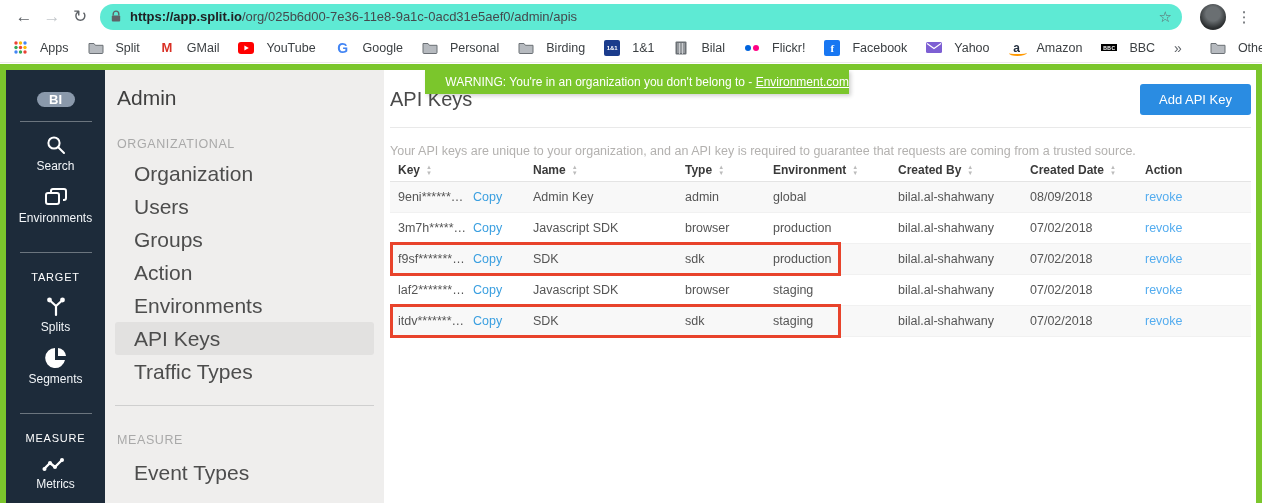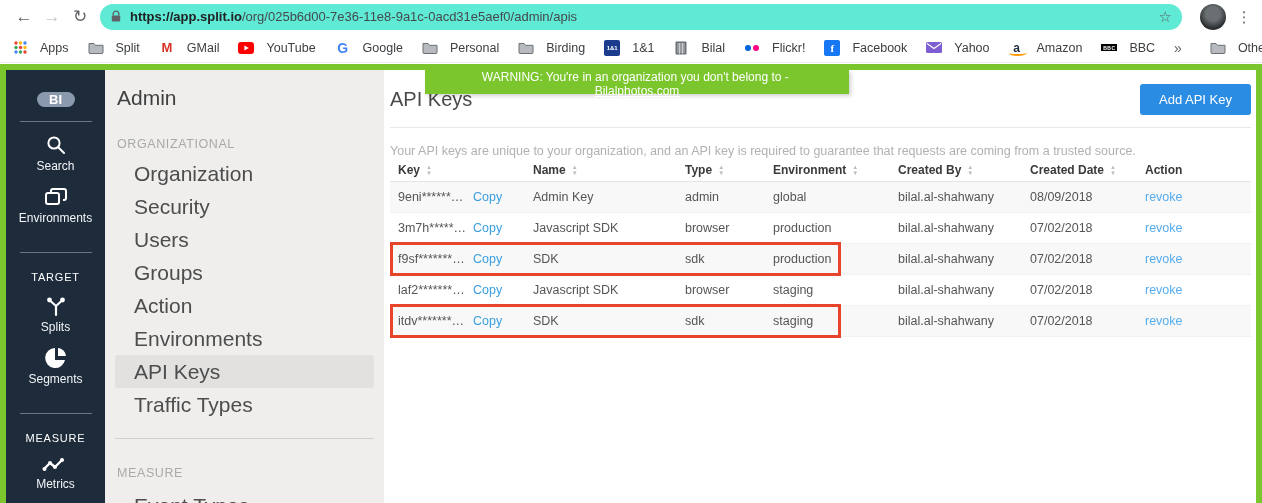--- a/index.html
+++ b/index.html
@@ -67,22 +67,22 @@
   .adminnav h1 { font-size:21px; font-weight:normal; color:#3f3f3f; margin:16px 0 0 2px; }
   .nav-section { font-size:12.5px; color:#a9a9a9; letter-spacing:.6px; margin:27px 0 6px 2px; }
   .nav-item { font-size:21px; color:#4d4d4d; line-height:33px; padding-left:19px;
     border-radius:3px; cursor:pointer; white-space:nowrap; }
   .nav-item.sel { background:#e2e1e0; }
   .adminnav hr { border:none; border-top:1px solid #cfcfcf; margin:17px 0 0; }
 
   
   .main { flex:1; background:#fff; position:relative; padding:0 5px 0 6px; overflow:hidden; }
   .banner { position:absolute; left:41px; top:0; width:424px; height:24px; background:#7bc62c;
-    color:#fff; font-size:12px; display:flex; align-items:center; justify-content:flex-start;
-    box-shadow:2px 2px 4px rgba(0,0,0,.18); z-index:5; white-space:pre;flex-direction:column; }
+    color:#fff; font-size:12px; display:flex; align-items:center; justify-content:flex-end;
+    box-shadow:2px 2px 4px rgba(0,0,0,.18); z-index:5; white-space:pre; }
   .banner a { color:#fff; text-decoration:underline; cursor:pointer; }
 
   .page-head { display:flex; justify-content:space-between; align-items:center;
     padding:14px 0 12px; border-bottom:1px solid #e9e9e9; }
   .page-head h2 { font-size:20px; font-weight:normal; color:#4a4a4a; }
   .btn-primary { background:#2a8ce2; color:#fff; border:none; font-size:13px;
     padding:8px 19px; border-radius:3px; cursor:pointer; font-family:inherit; }
 
   .desc { margin-top:16px; font-size:12.5px; color:#b3b1af; }
 
@@ -290,34 +290,33 @@
           <circle cx="20" cy="4" r="2" fill="#fff"></circle>
         </svg>
       <span>Metrics</span>
     </div>
   </div>
 
   <div class="adminnav">
     <h1>Admin</h1>
     <div class="nav-section">ORGANIZATIONAL</div>
     <div class="nav-item">Organization</div>
-    <div class="nav-item">Security</div>
     <div class="nav-item">Users</div>
     <div class="nav-item">Groups</div>
     <div class="nav-item">Action</div>
     <div class="nav-item">Environments</div>
     <div class="nav-item sel">API Keys</div>
     <div class="nav-item">Traffic Types</div>
     <hr>
     <div class="nav-section">MEASURE</div>
     <div class="nav-item" style="margin-top:9px;">Event Types</div>
   </div>
 
   <div class="main">
-    <div class="banner"><span>WARNING: You're in an organization you don't belong to - </span><a>Bilalphotos.com</a></div>
+    <div class="banner"><span>WARNING: You're in an organization you don't belong to - </span><a>Environment.com</a></div>
 
     <div class="page-head">
       <h2>API Keys</h2>
       <button class="btn-primary">Add API Key</button>
     </div>
 
     <div class="desc">Your API keys are unique to your organization, and an API key is required to guarantee that requests are coming from a trusted source.</div>
 
     <div class="table">
       <div class="tr thead">

